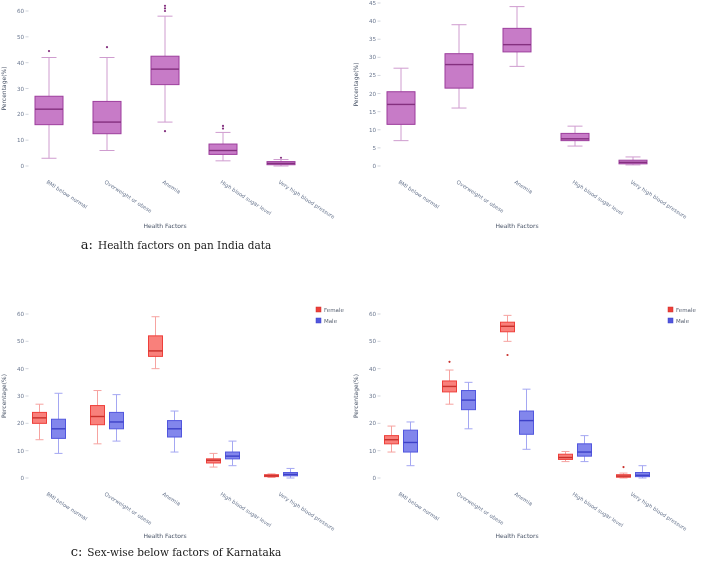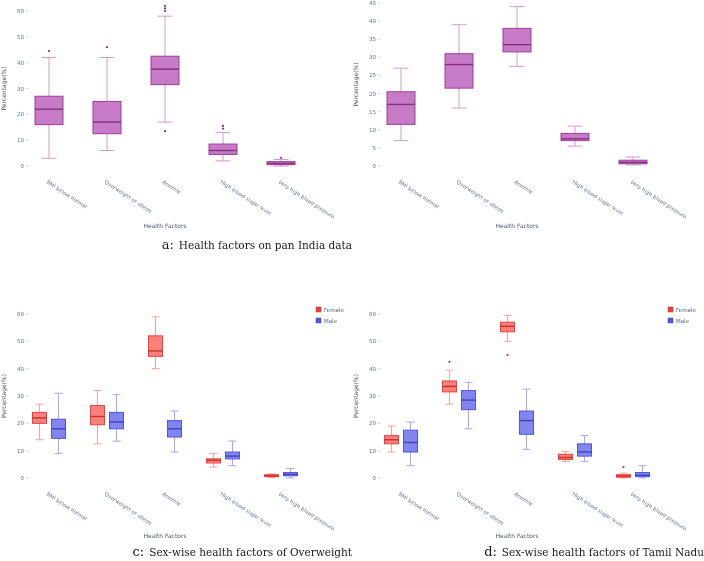--- a/index.html
+++ b/index.html
@@ -8,21 +8,21 @@
     position:relative; width:704px; height:561px; background:#ffffff;
     font-family:"DejaVu Sans", sans-serif; overflow:hidden;
   }
   figure.chart { position:absolute; width:352px; }
   figure.chart svg { display:block; }
   #chart-a { left:0; top:0; }
   #chart-b { left:352px; top:0; }
   #chart-c { left:0; top:295px; }
   #chart-d { left:352px; top:295px; }
   figcaption.caption {
-    width:352px; text-align:right; color:#1a1a1a;
+    width:352px; text-align:center; color:#1a1a1a;
     font-family:"DejaVu Serif", serif; font-size:10.5px; line-height:13px;
     white-space:nowrap;
   }
   figcaption .cap-letter { font-size:13px; margin-right:5px; }
 </style>
 </head>
 <body>
 
 <div class="page">
 
@@ -298,21 +298,21 @@
           <text x="165" y="243" font-family="&quot;DejaVu Sans&quot;, sans-serif" text-anchor="middle" font-size="6" fill="#4a5568">Health Factors</text>
         </g>
         <g>
           <rect x="316" y="12" width="5" height="5" fill="#ee3f3a" stroke="#c9302c" stroke-width="0.5"></rect>
           <text x="324" y="16.5" font-family="&quot;DejaVu Sans&quot;, sans-serif" font-size="5.5" fill="#555e6e">Female</text>
           <rect x="316" y="23" width="5" height="5" fill="#5156de" stroke="#3d41c8" stroke-width="0.5"></rect>
           <text x="324" y="27.5" font-family="&quot;DejaVu Sans&quot;, sans-serif" font-size="5.5" fill="#555e6e">Male</text>
         </g>
       </svg>
     <figcaption class="caption">
-      <span class="cap-letter">c:</span><span class="cap-text">Sex-wise health factors of Overweight</span>
+      <span class="cap-letter">c:</span><span class="cap-text">Sex-wise below factors of Karnataka</span>
     </figcaption>
   </figure>
 
   <figure class="chart" id="chart-d">
     <svg width="352" height="250" viewBox="0 0 352 250">
         <g>
           <line x1="25.5" x2="28.5" y1="183" y2="183" stroke="#b3bac6" stroke-width="0.6"></line>
           <text x="24" y="185" font-family="&quot;DejaVu Sans&quot;, sans-serif" text-anchor="end" font-size="5.6" fill="#6b7890">0</text>
           <line x1="25.5" x2="28.5" y1="155.66666666666666" y2="155.66666666666666" stroke="#b3bac6" stroke-width="0.6"></line>
           <text x="24" y="157.66666666666666" font-family="&quot;DejaVu Sans&quot;, sans-serif" text-anchor="end" font-size="5.6" fill="#6b7890">10</text>
@@ -421,18 +421,15 @@
           <text x="278" y="200" font-family="&quot;DejaVu Sans&quot;, sans-serif" font-size="5.3" fill="#6b7890" text-anchor="start" transform="rotate(33 278 200)">Very high blood pressure</text>
           <text x="165" y="243" font-family="&quot;DejaVu Sans&quot;, sans-serif" text-anchor="middle" font-size="6" fill="#4a5568">Health Factors</text>
         </g>
         <g>
           <rect x="316" y="12" width="5" height="5" fill="#ee3f3a" stroke="#c9302c" stroke-width="0.5"></rect>
           <text x="324" y="16.5" font-family="&quot;DejaVu Sans&quot;, sans-serif" font-size="5.5" fill="#555e6e">Female</text>
           <rect x="316" y="23" width="5" height="5" fill="#5156de" stroke="#3d41c8" stroke-width="0.5"></rect>
           <text x="324" y="27.5" font-family="&quot;DejaVu Sans&quot;, sans-serif" font-size="5.5" fill="#555e6e">Male</text>
         </g>
       </svg>
-    <figcaption class="caption">
-      <span class="cap-letter">d:</span><span class="cap-text">Sex-wise health factors of Tamil Nadu</span>
-    </figcaption>
   </figure>
 
 </div>
 
 </body></html>

